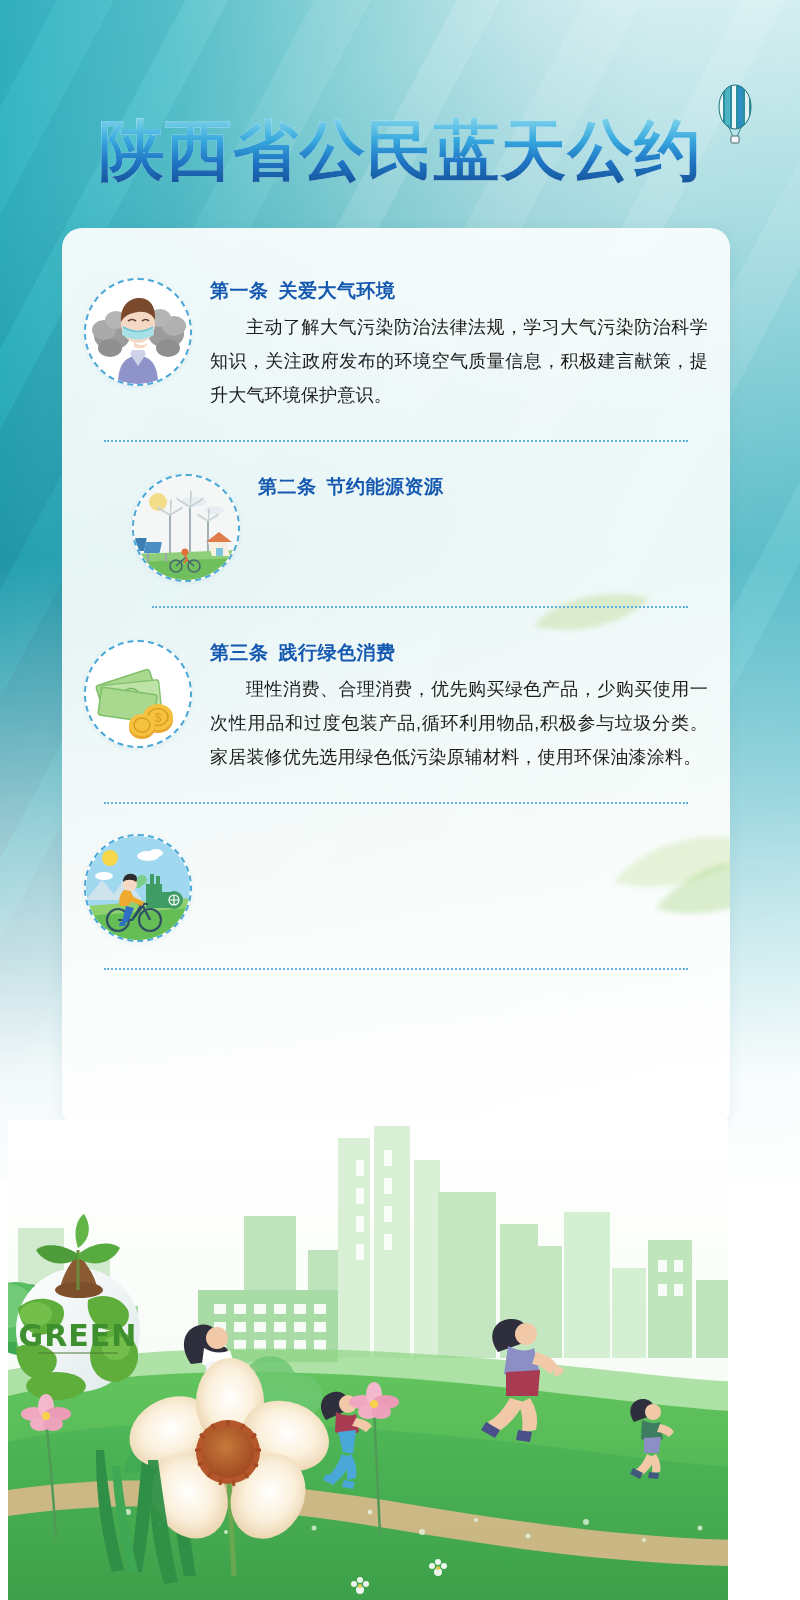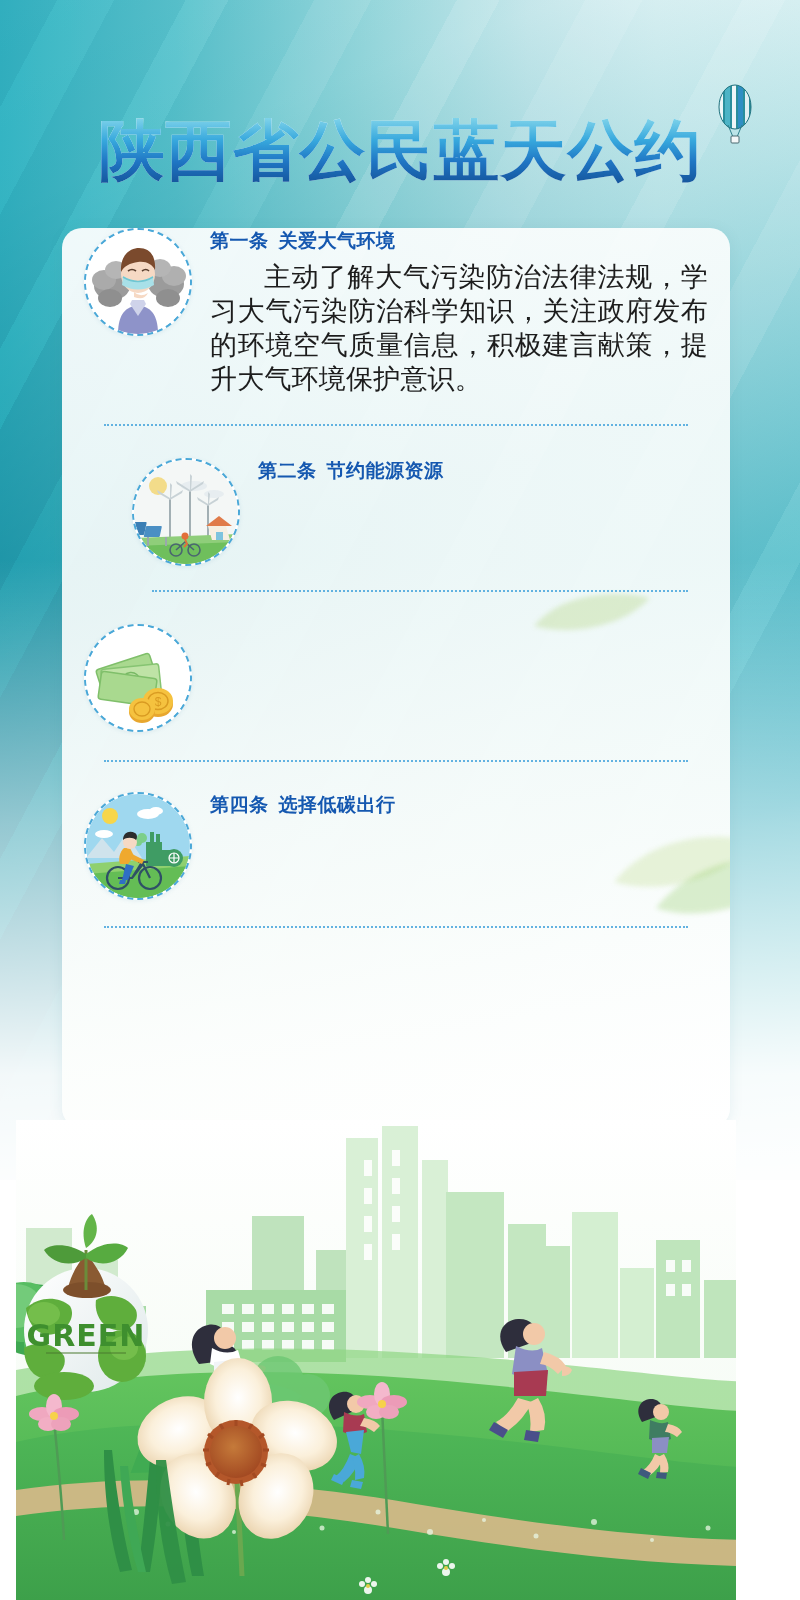--- a/index.html
+++ b/index.html
@@ -104,31 +104,31 @@
   }
   .icon-circle .art { width:104px; height:104px; border-radius:50%; overflow:hidden; }
 
   .art-text { flex:1 1 auto; padding-left:18px; }
   .art-head {
     color:#1558b0; font-weight:bold; font-size:19px; letter-spacing:.5px;
     margin-bottom:6px; white-space:nowrap;
   }
   .art-head .sep { display:inline-block; width:10px; }
   .art-body {
-    color:#1d1d1d; font-size:27px; line-height:34px;
+    color:#1d1d1d; font-size:18px; line-height:34px;
     text-align:justify; text-indent:2em; letter-spacing:.2px;
   }
   .divider {
     margin:0 20px; height:0;
     border-top:2px dotted #49a6dd;
     opacity:.85;
   }
 
   
-  .scene { position:absolute; left:16px; top:1120px; width:720px; height:480px; overflow:hidden; }
+  .scene { position:absolute; left:8px; top:1120px; width:720px; height:480px; overflow:hidden; }
 </style>
 </head>
 <body>
 
 <div id="poster">
 
   <div class="sky"></div>
   <div class="sky-fade"></div>
 
   <svg class="balloon" viewBox="0 0 42 70">
@@ -164,21 +164,21 @@
     <svg class="leaf-deco" style="left:548px; top:600px; width:150px; height:70px;" viewBox="0 0 150 70">
       <path d="M4 54 C40 8 106 2 146 14 C110 56 42 66 4 54 Z" fill="#c9e2a0" opacity=".5"></path>
     </svg>
     <svg class="leaf-deco" style="left:588px; top:618px; width:160px; height:80px;" viewBox="0 0 160 80">
       <path d="M6 62 C48 10 118 4 156 18 C114 64 44 76 6 62 Z" fill="#7fc24a" opacity=".35"></path>
     </svg>
   </div>
 
   <div class="articles">
 
-    <div class="article" style="">
+    <div class="article" style="padding-top:50px;">
       <div class="art-inner">
         <div class="icon-circle">
           <svg class="art" viewBox="0 0 104 104">
             <circle cx="52" cy="52" r="52" fill="#ffffff"></circle>
             <g>
               <ellipse cx="26" cy="56" rx="18" ry="14" fill="#9b9b9b"></ellipse>
               <ellipse cx="18" cy="50" rx="12" ry="10" fill="#aaaaaa"></ellipse>
               <ellipse cx="80" cy="54" rx="18" ry="14" fill="#9b9b9b"></ellipse>
               <ellipse cx="88" cy="46" rx="12" ry="10" fill="#b0b0b0"></ellipse>
               <ellipse cx="30" cy="40" rx="11" ry="9" fill="#b5b5b5"></ellipse>
@@ -284,20 +284,26 @@
               <ellipse cx="72" cy="75" rx="10" ry="8.5" fill="none" stroke="#d99b22" stroke-width="1.5"></ellipse>
               <text x="72" y="80" font-size="12" fill="#d99b22" text-anchor="middle" font-family="'Liberation Sans',sans-serif">$</text>
             </g>
             <g>
               <ellipse cx="56" cy="86" rx="13" ry="11" fill="#e8a72e"></ellipse>
               <ellipse cx="56" cy="83" rx="13" ry="11" fill="#f5c23f"></ellipse>
               <ellipse cx="56" cy="83" rx="8" ry="7" fill="none" stroke="#d99b22" stroke-width="1.4"></ellipse>
             </g>
           </svg>
         </div>
+        <div class="art-text">
+          <div class="art-head">
+            <span>第三条</span><span class="sep"></span><span>践行绿色消费</span>
+          </div>
+          <div class="art-body">理性消费、合理消费，优先购买绿色产品，少购买使用一次性用品和过度包装产品,循环利用物品,积极参与垃圾分类。家居装修优先选用绿色低污染原辅材料，使用环保油漆涂料。</div>
+        </div>
       </div>
       <div class="divider" style="margin-top:28px;"></div>
     </div>
 
     <div class="article" style="padding-top:30px;">
       <div class="art-inner">
         <div class="icon-circle">
           <svg class="art" viewBox="0 0 104 104">
             <rect width="104" height="104" fill="#9fd8ef"></rect>
             <circle cx="24" cy="22" r="8" fill="#f7d64a"></circle>
@@ -332,23 +338,20 @@
             </g>
             <path d="M38 54 C34 58 32 64 34 70 L42 70 L48 62 L44 54 Z" fill="#efa92e"></path>
             <path d="M40 70 L36 86 L42 86 L48 72 Z" fill="#2f6fc4"></path>
             <path d="M46 60 L58 66 L56 70 L44 65 Z" fill="#efa92e"></path>
             <circle cx="44" cy="48" r="7" fill="#f6d9c4"></circle>
             <path d="M37 46 C37 38 44 36 49 39 C52 41 51 45 50 46 C47 43 40 43 37 46 Z" fill="#2c2c2c"></path>
             <path d="M34 86 l6 0 l-1 4 l-6 0 Z" fill="#2f6fc4"></path>
           </svg>
         </div>
         <div class="art-text">
-          <div class="art-head">
-            <span>第四条</span><span class="sep"></span><span>选择低碳出行</span>
-          </div>
         </div>
       </div>
       <div class="divider" style="margin-top:26px;"></div>
     </div>
 
   </div>
 
   <div class="scene">
     <svg width="800" height="480" viewBox="0 0 800 480">
       <defs>

